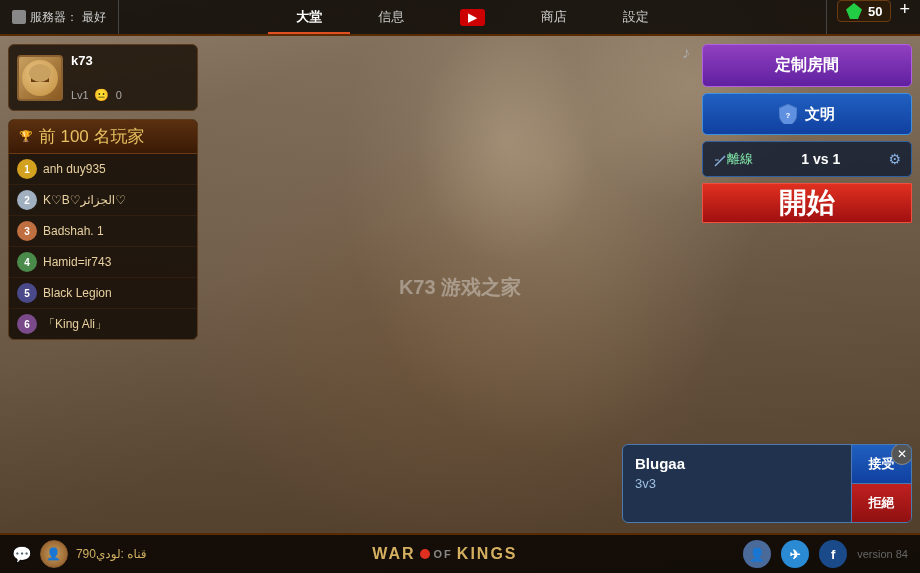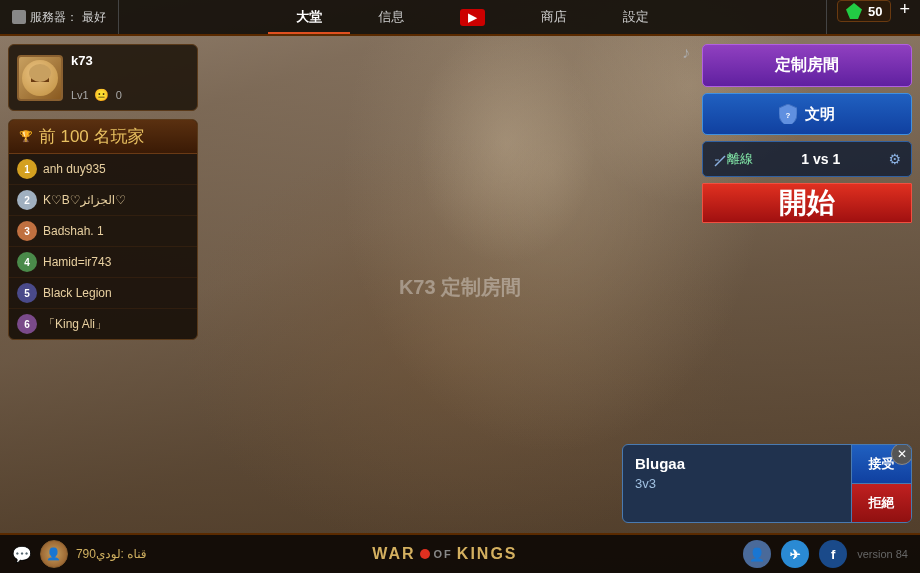--- a/index.html
+++ b/index.html
@@ -633,21 +633,21 @@
     <div class="lb-item">
       <div class="lb-rank rank-6">
         <span>6</span>
       </div>
       <span class="lb-name">「King Ali」</span>
     </div>
   </div>
 </div>
 
 <div class="watermark">
-  <div>K73 定制房間</div>
+  <div>K73 游戏之家</div>
 </div>
 
 <div id="right-panel">
   <div class="btn-custom-room">定制房間</div>
   <div class="btn-civilization">
     <svg width="18" height="20" viewBox="0 0 18 20">
       <path d="M9 0L0 4v6c0 5.5 3.8 10.7 9 12 5.2-1.3 9-6.5 9-12V4L9 0z" fill="#6090e0" stroke="#4070c0" stroke-width="1"></path>
       <text x="9" y="14" text-anchor="middle" fill="white" font-size="8">?</text>
     </svg>
     <span>文明</span>

